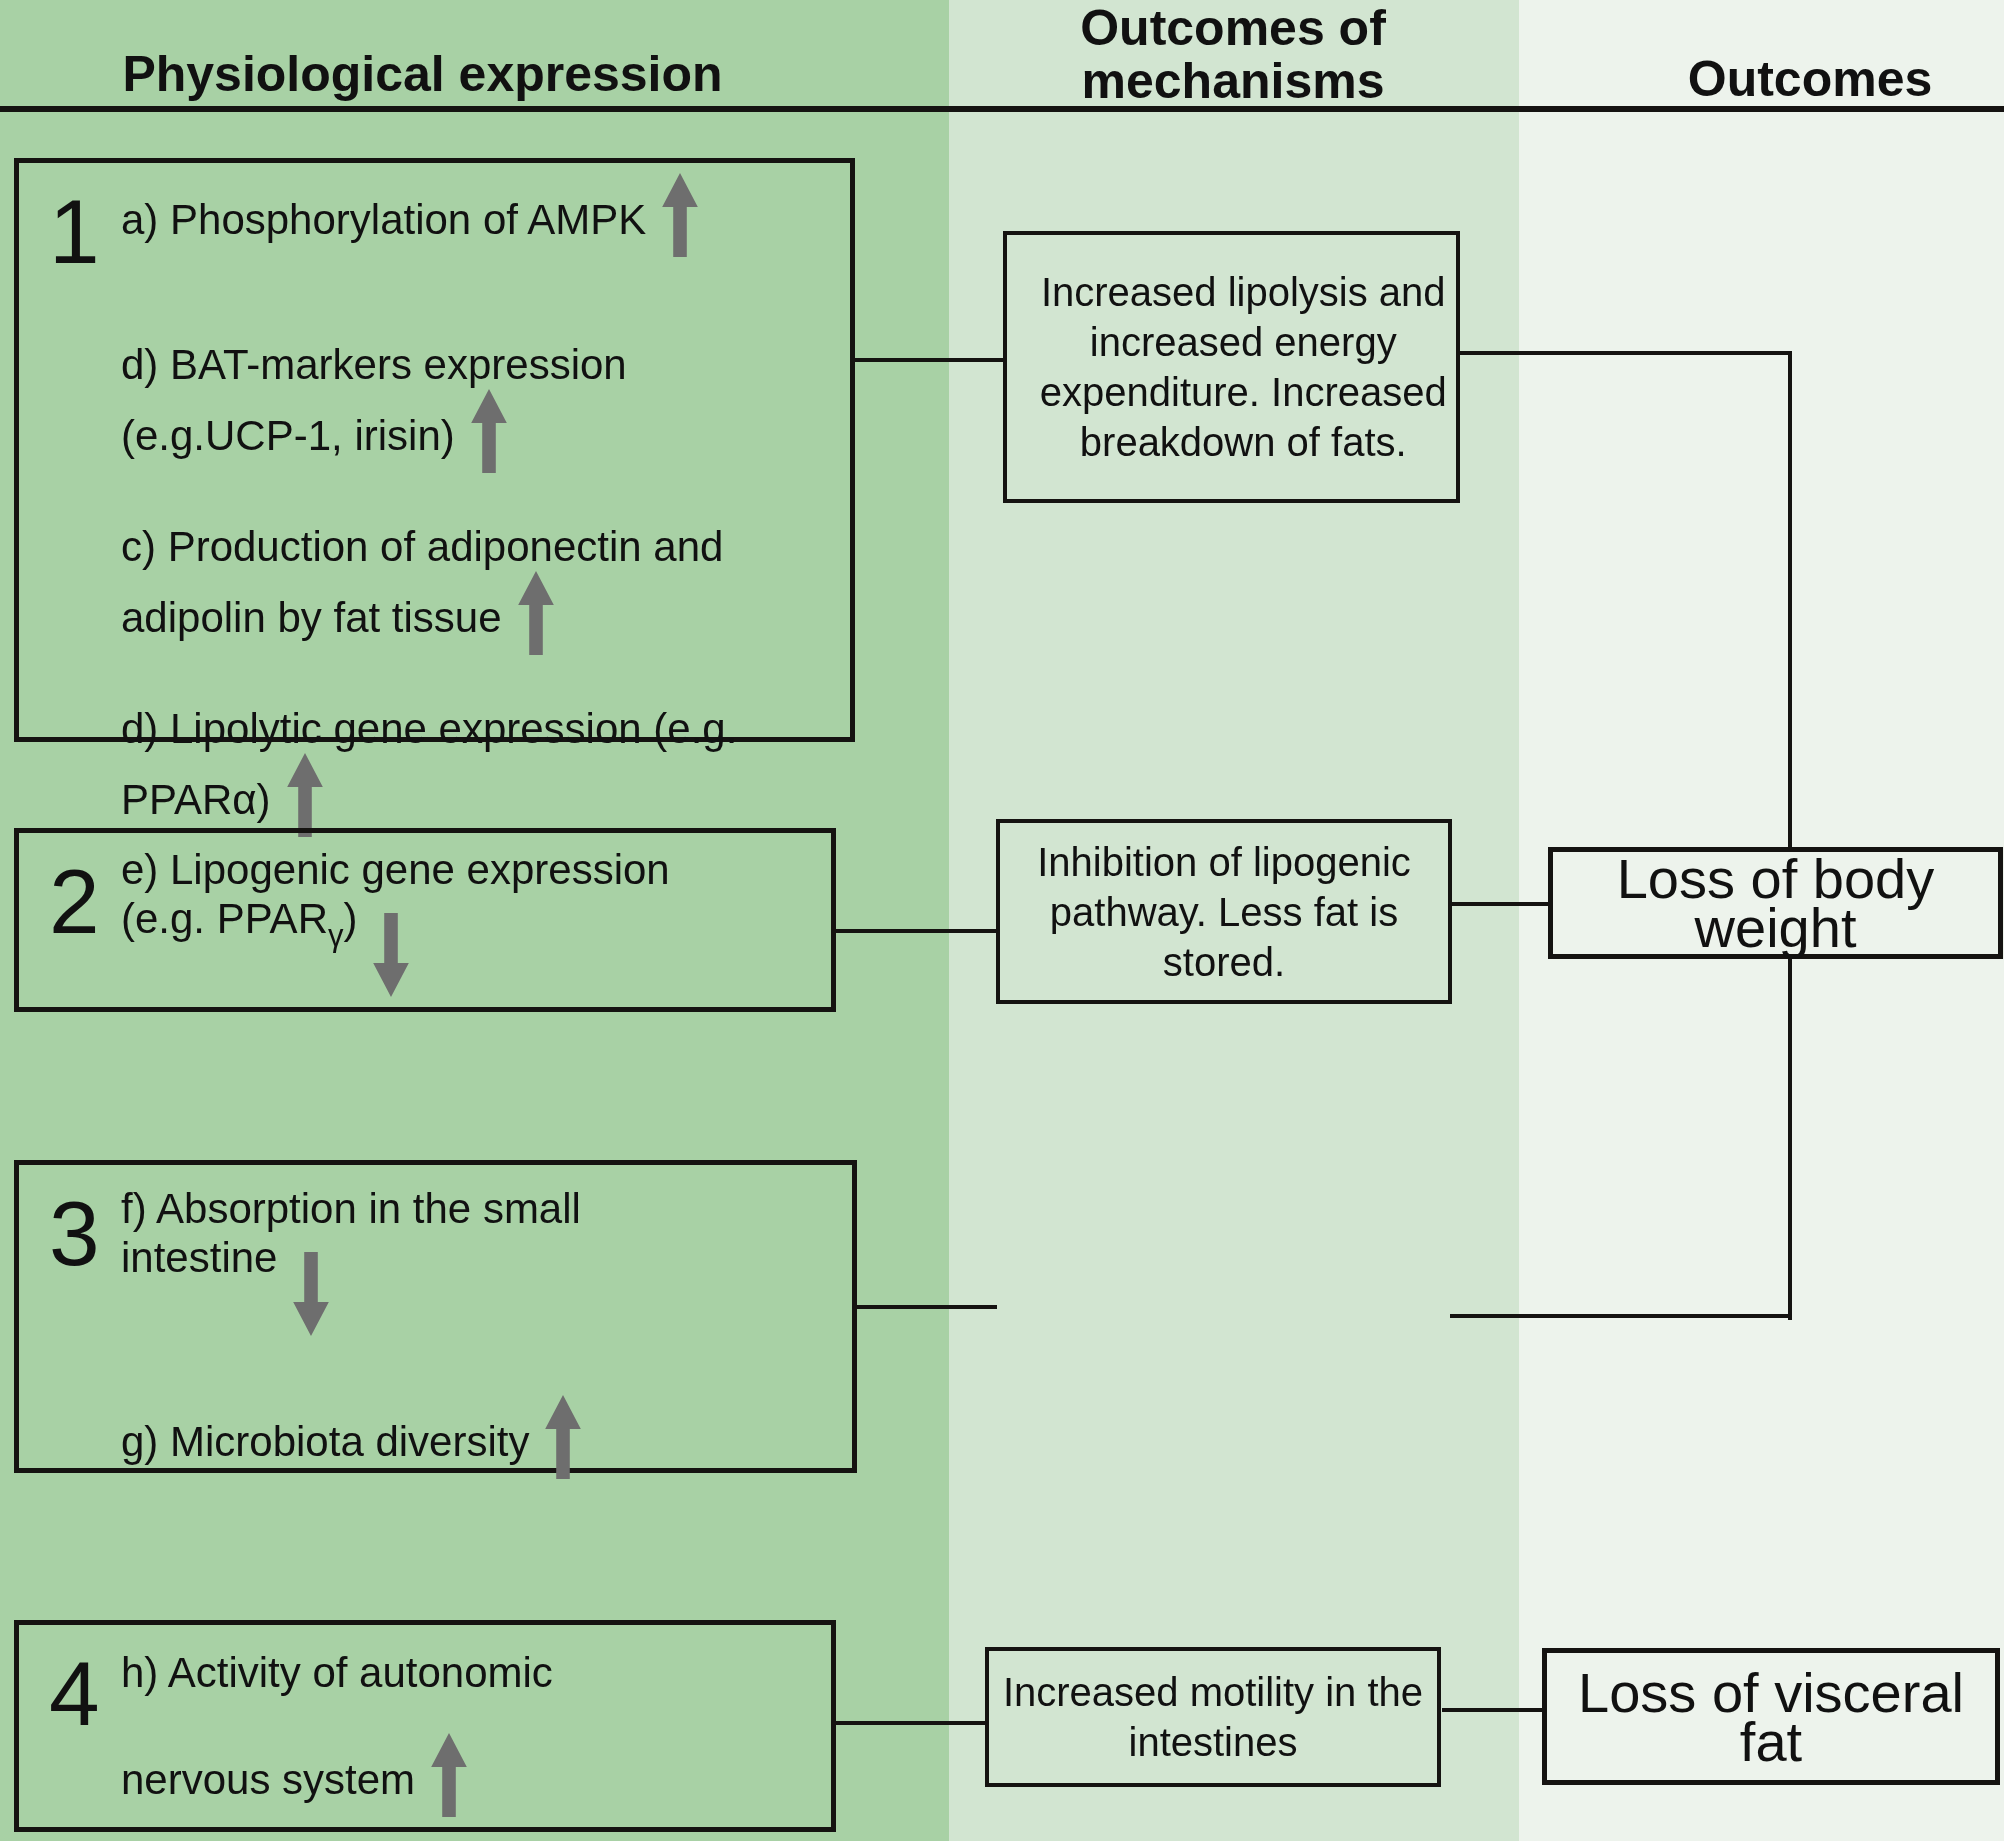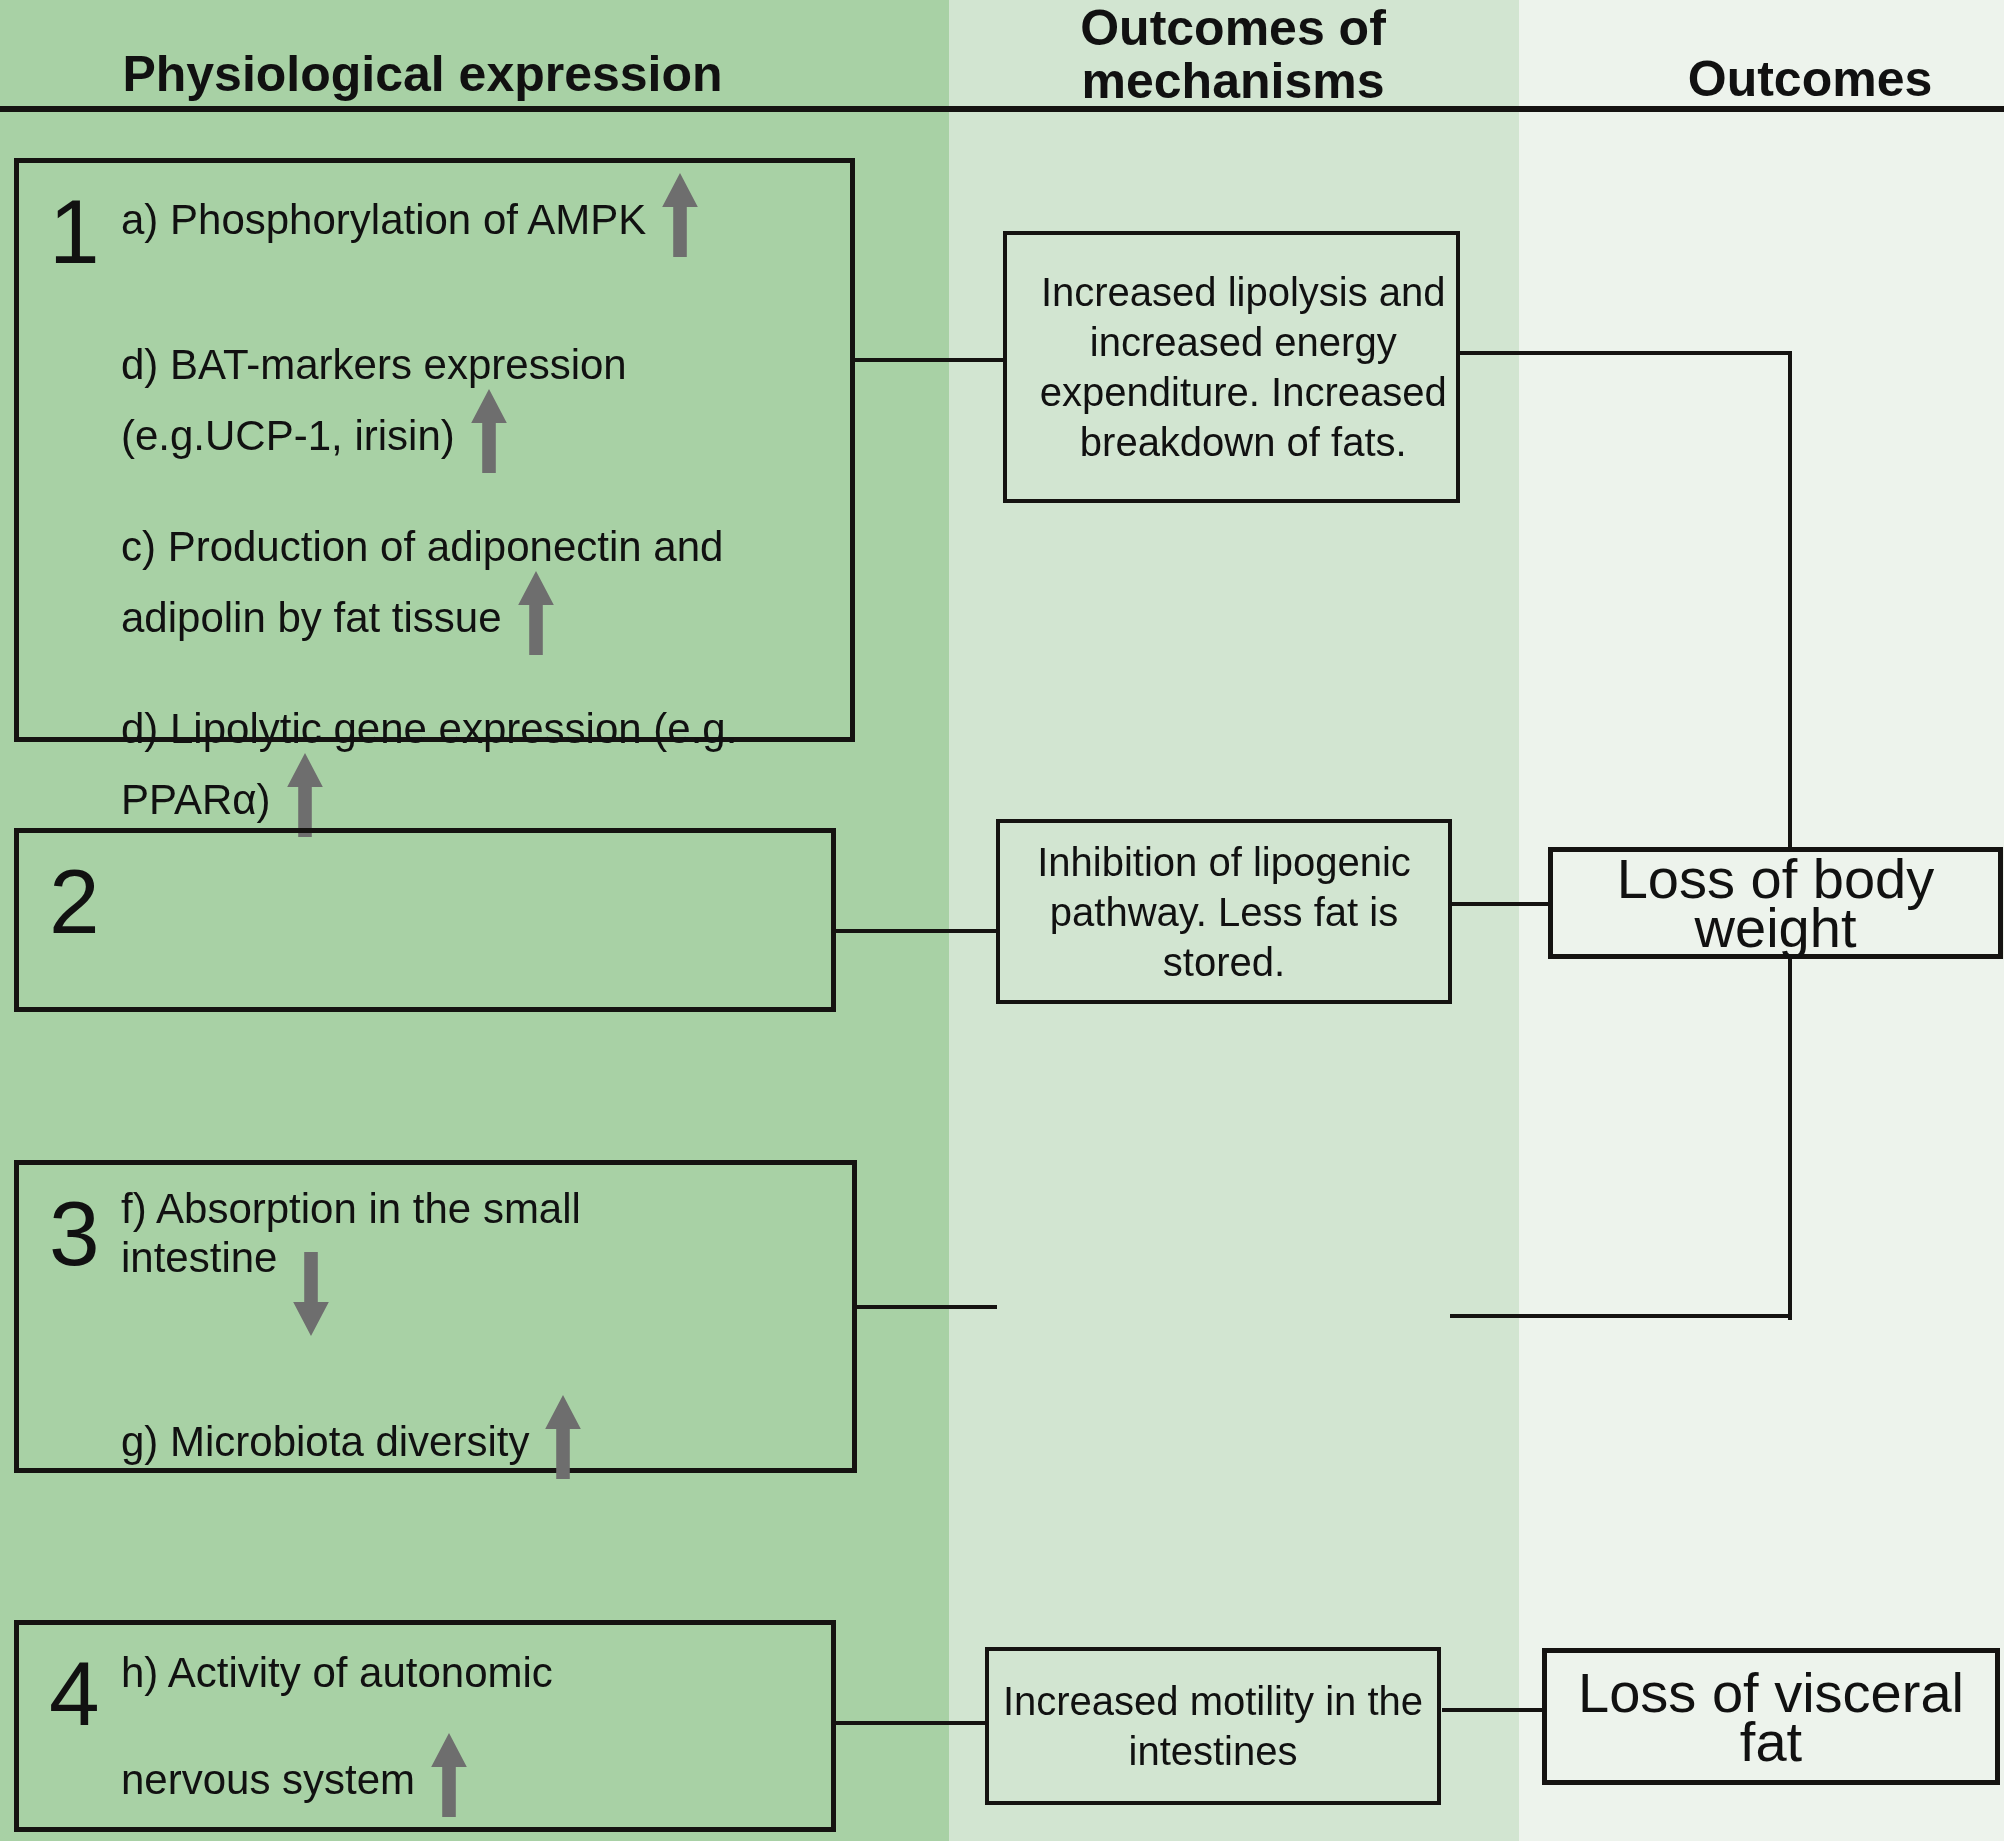--- a/index.html
+++ b/index.html
@@ -84,20 +84,26 @@
             </svg></span></div>
       <div class="mline g115"><span>d) Lipolytic gene expression (e.g.</span></div>
       <div class="mline"><span>PPARα)</span><span class="arrow" data-dir="up"><svg viewBox="0 0 84 198">
               <polygon points="42,0 84,80 58,80 58,198 26,198 26,80 0,80"></polygon>
             </svg></span></div>
     </div>
   </div>
 
   <div class="box mech" style="left:14px;top:828px;width:822px;height:184px;">
     <div class="num">2</div>
+    <div class="mcontent" style="padding-top:12px;">
+      <div class="mline"><span>e) Lipogenic gene expression</span></div>
+      <div class="mline"><span>(e.g. PPAR</span><span class="subg">γ</span><span>)</span><span class="arrow" data-dir="down"><svg viewBox="0 0 84 198">
+              <polygon points="42,0 84,80 58,80 58,198 26,198 26,80 0,80"></polygon>
+            </svg></span></div>
+    </div>
   </div>
 
   <div class="box mech" style="left:14px;top:1160px;width:843px;height:313px;">
     <div class="num">3</div>
     <div class="mcontent" style="padding-top:18.7px;">
       <div class="mline"><span>f) Absorption in the small</span></div>
       <div class="mline"><span>intestine</span><span class="arrow" data-dir="down"><svg viewBox="0 0 84 198">
               <polygon points="42,0 84,80 58,80 58,198 26,198 26,80 0,80"></polygon>
             </svg></span></div>
       <div class="mline g140"><span>g) Microbiota diversity</span><span class="arrow" data-dir="up"><svg viewBox="0 0 84 198">
@@ -115,21 +121,21 @@
             </svg></span></div>
     </div>
   </div>
 
   <div class="box res" style="left:1003px;top:231px;width:457px;height:272px;padding-left:32px;">
     <div>Increased lipolysis and increased energy expenditure. Increased breakdown of fats.</div>
   </div>
   <div class="box res" style="left:996px;top:819px;width:456px;height:185px;">
     <div>Inhibition of lipogenic pathway. Less fat is stored.</div>
   </div>
-  <div class="box res" style="left:985px;top:1647px;width:456px;height:158px;">
+  <div class="box res" style="left:985px;top:1647px;width:456px;height:140px;">
     <div>Increased motility in the intestines</div>
   </div>
 
   <div class="box out" style="left:1548px;top:847px;width:455px;height:112px;">
     <div>Loss of body weight</div>
   </div>
   <div class="box out" style="left:1542px;top:1648px;width:458px;height:137px;">
     <div>Loss of visceral fat</div>
   </div>
 

